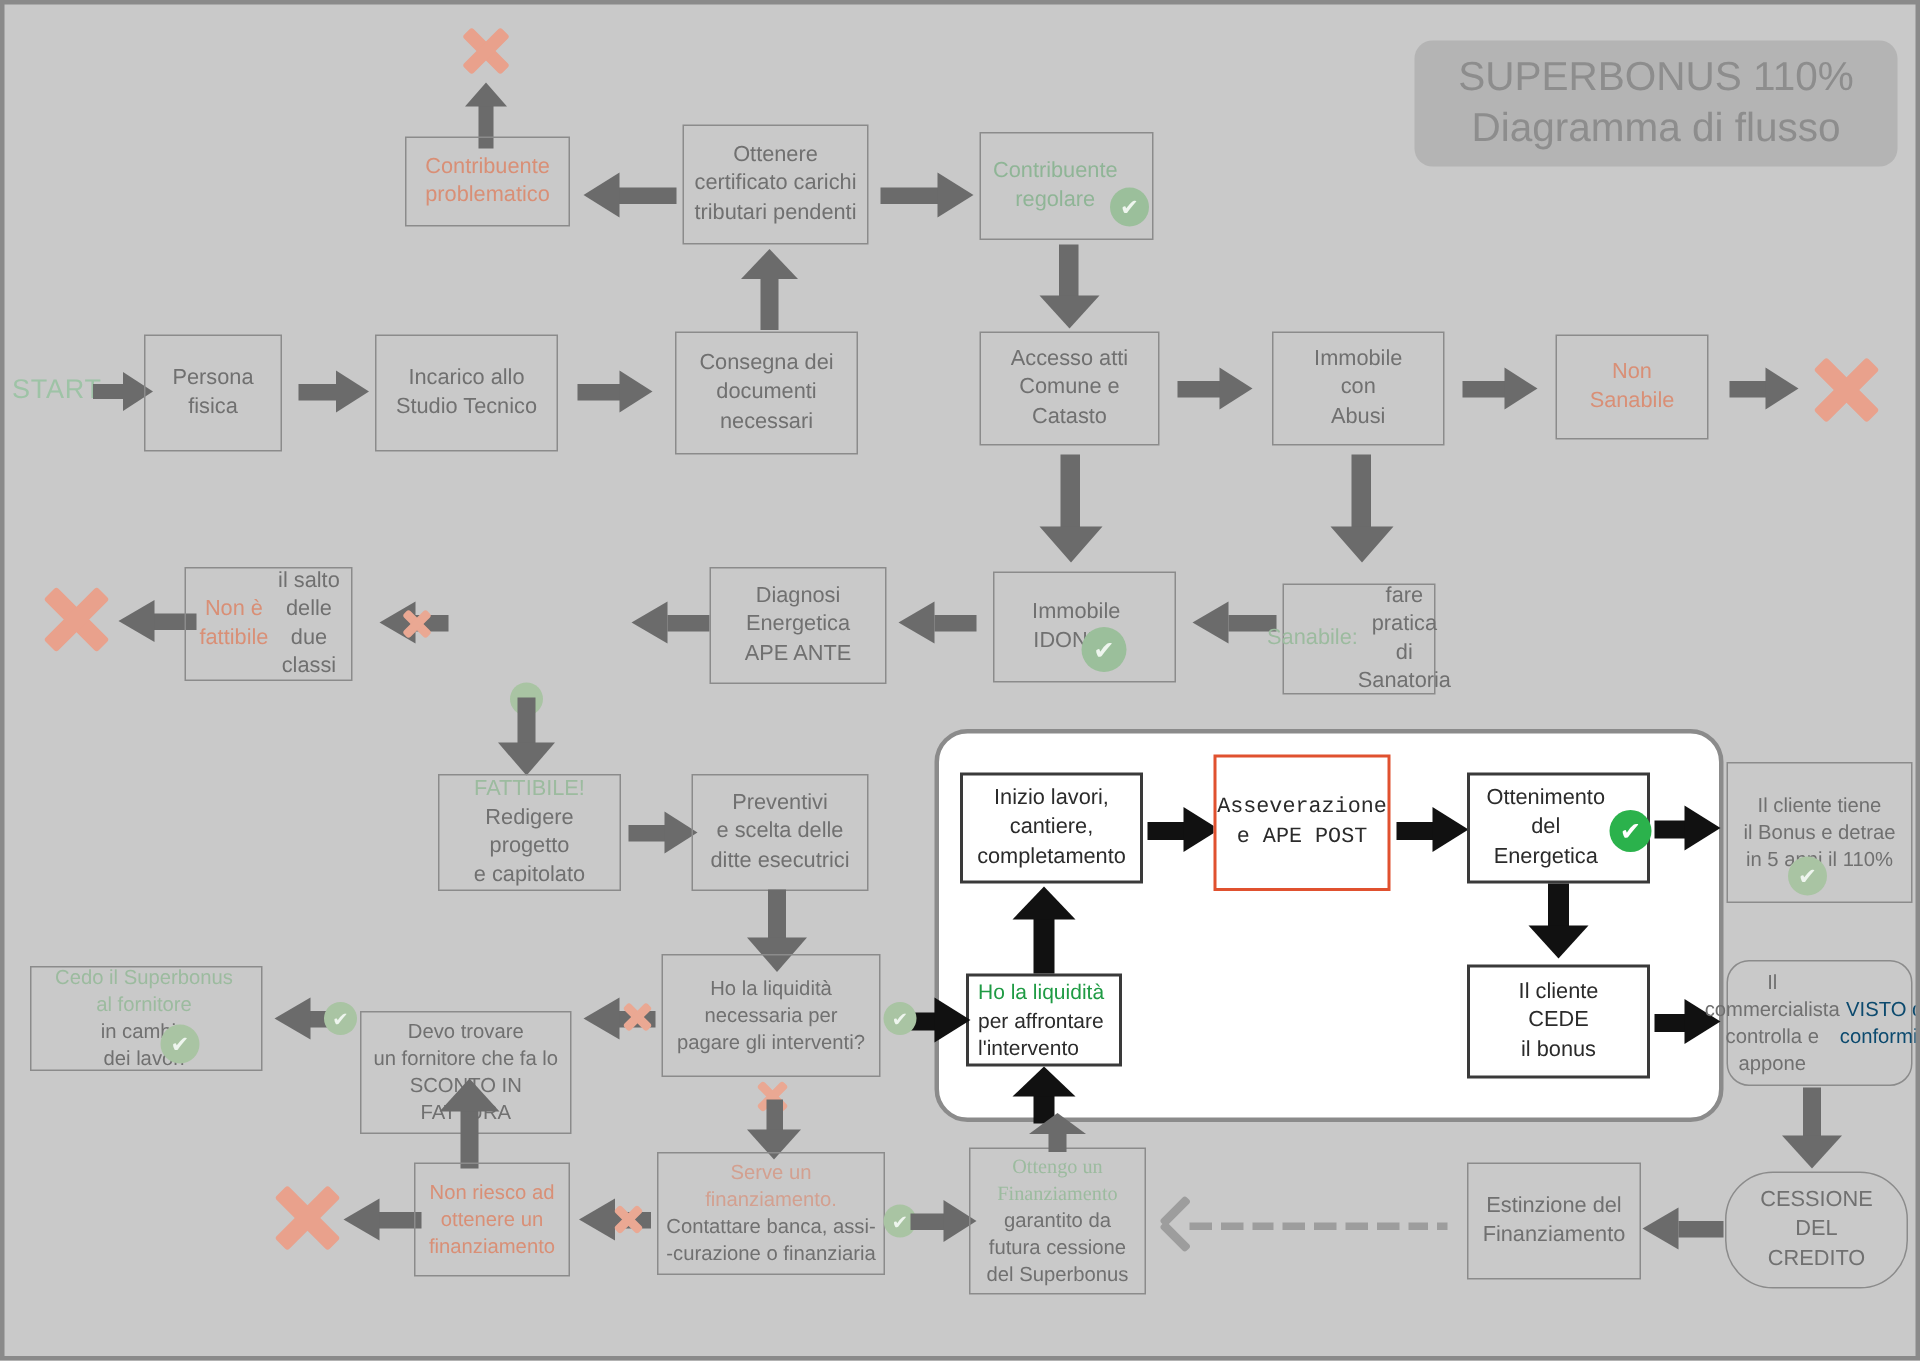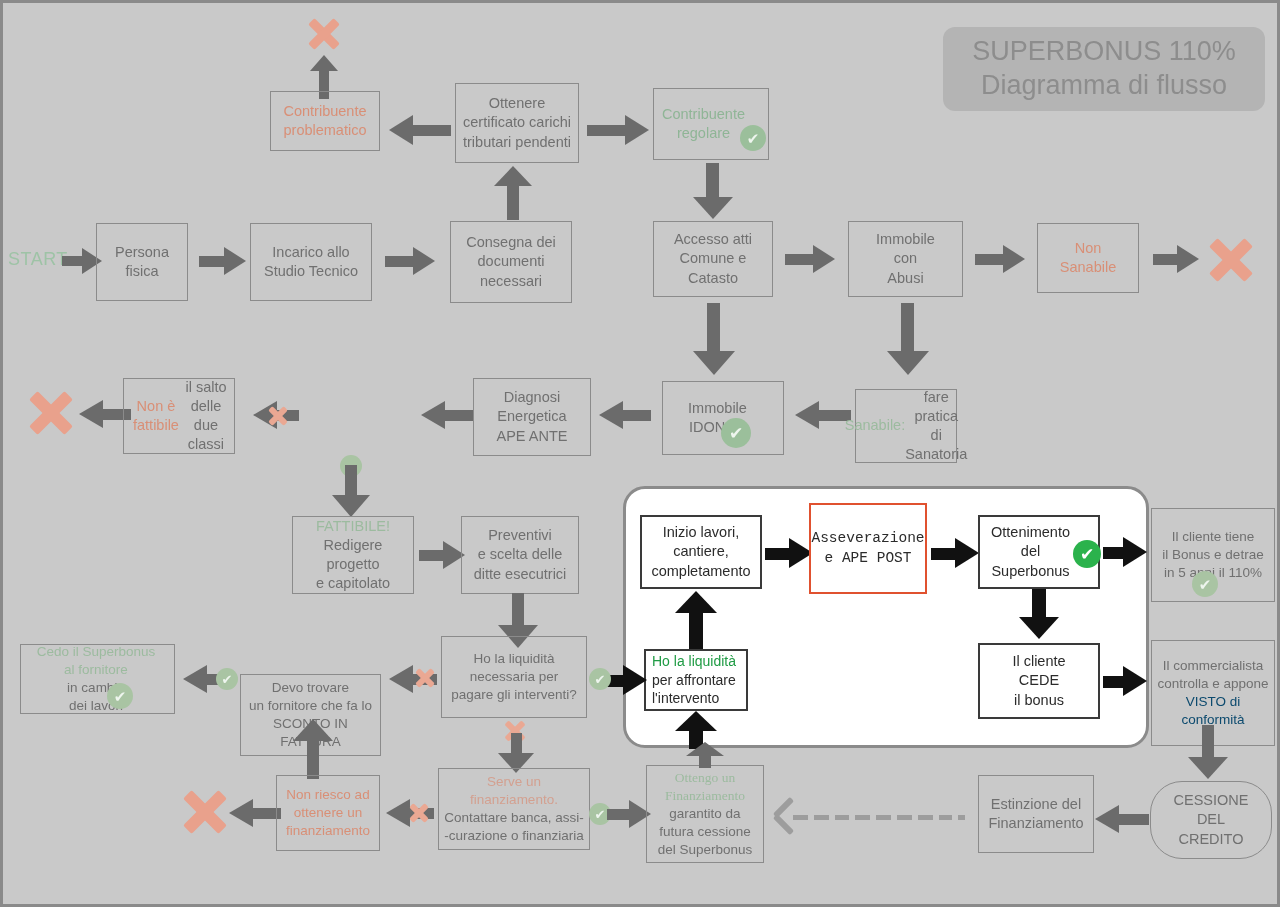--- a/index.html
+++ b/index.html
@@ -271,21 +271,21 @@
   <div class="box redbdr" style="left:806px;top:500px;width:118px;height:91px;font-family:Liberation Mono, monospace;">Asseverazione
 e APE POST</div>
 
   <div class="arr dark" style="left:928px;top:535px;width:48px;height:30px;">
     <div class="shaft" style="left:0px;top:10px;width:26px;height:12px;"></div>
     <div class="head" style="left:24px;top:0px;border-top:15px solid transparent;border-bottom:15px solid transparent;border-left:24px solid #111;"></div>
   </div>
 
   <div class="box white" style="left:975px;top:512px;width:122px;height:74px;padding-right:22px;">Ottenimento
 del
-Superbonus</div>
+Energetica</div>
   <div class="chk bright" style="left:1070px;top:537px;width:28px;height:28px;font-size:17px;">✔</div>
 
   <div class="arr dark" style="left:1100px;top:534px;width:44px;height:30px;">
     <div class="shaft" style="left:0px;top:10px;width:22px;height:12px;"></div>
     <div class="head" style="left:20px;top:0px;border-top:15px solid transparent;border-bottom:15px solid transparent;border-left:24px solid #111;"></div>
   </div>
 
   <div class="arr dark" style="left:1016px;top:586px;width:40px;height:52px;">
     <div class="shaft" style="left:13px;top:0px;width:14px;height:32px;"></div>
     <div class="head" style="left:0px;top:28px;border-left:20px solid transparent;border-right:20px solid transparent;border-top:22px solid #111;"></div>
@@ -319,21 +319,21 @@
     <div class="head" style="left:20px;top:0px;border-top:15px solid transparent;border-bottom:15px solid transparent;border-left:24px solid #111;"></div>
   </div>
 
   <div class="box" style="left:1148px;top:505px;width:124px;height:94px;flex-direction:column;font-size:13.5px;">
     <span style="white-space:pre-line;">Il cliente tiene
 il Bonus e detrae
 in 5 anni il 110%</span>
   </div>
   <div class="chk pale" style="left:1189px;top:568px;width:26px;height:26px;font-size:15px;">✔</div>
 
-  <div class="box" style="left:1148px;top:637px;width:124px;height:106px;flex-direction:column;font-size:13.5px;">
+  <div class="box" style="left:1148px;top:637px;width:124px;height:84px;flex-direction:row;font-size:13.5px;border-radius:15px;">
     <span style="white-space:pre-line;">Il commercialista
 controlla e appone</span>
     <span style="color:#0c4a6e;">VISTO di conformità</span>
   </div>
 
   <div class="arr" style="left:1185px;top:722px;width:40px;height:56px;">
     <div class="shaft" style="left:14px;top:0px;width:12px;height:36px;"></div>
     <div class="head" style="left:0px;top:32px;border-left:20px solid transparent;border-right:20px solid transparent;border-top:22px solid #6b6b6b;"></div>
   </div>
 

